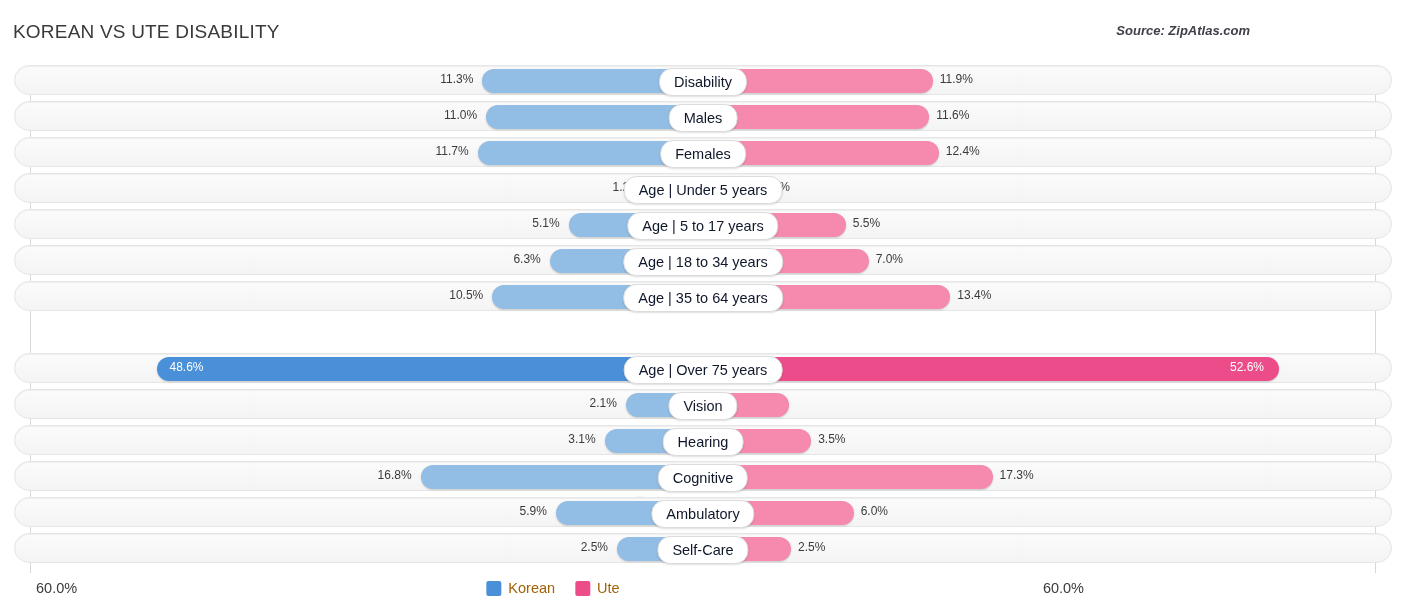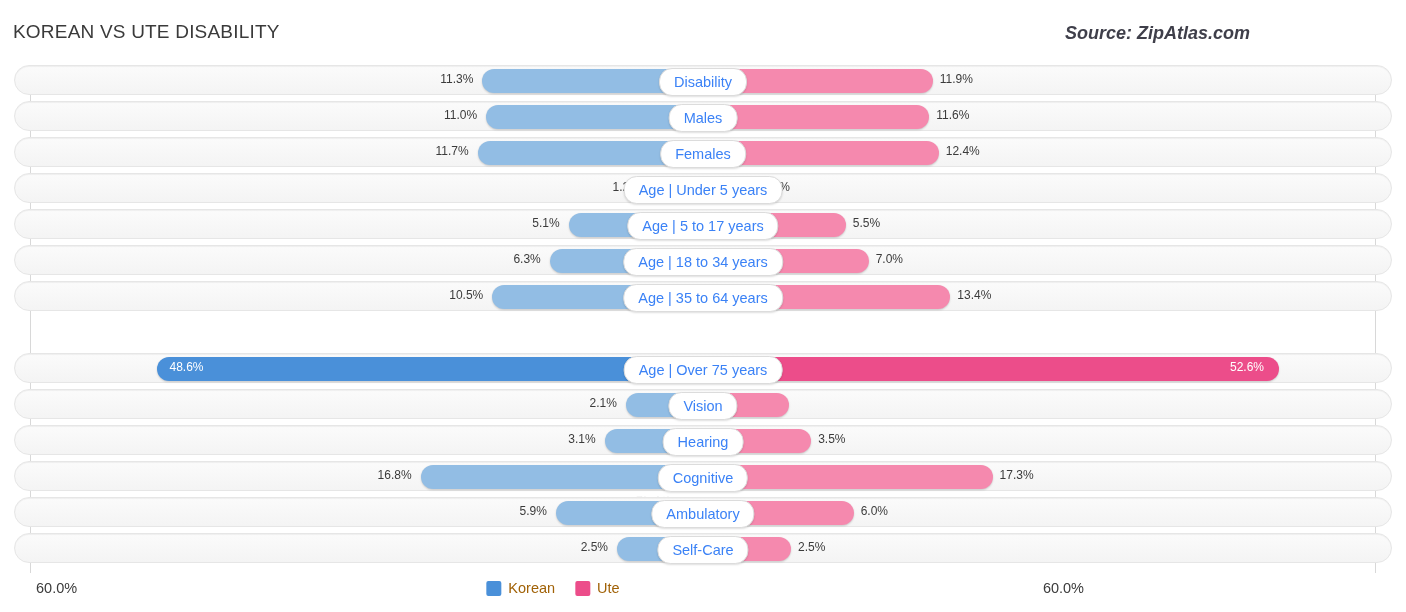--- a/index.html
+++ b/index.html
@@ -15,21 +15,21 @@
   .header{
     position:absolute;left:0;top:0;width:1264px;height:60px;
   }
   .title{
     position:absolute;left:13px;top:21px;
     font-size:19px;letter-spacing:.2px;color:#3a3a3a;
     white-space:nowrap;
   }
   .source{
     position:absolute;right:14px;top:23px;
-    font-size:18px;font-style:italic;font-weight:bold;color:#3f3f4a;
+    font-size:13px;font-style:italic;font-weight:bold;color:#3f3f4a;
     white-space:nowrap;
   }
   
   .chart{
     position:absolute;left:0;top:60px;width:1406px;height:512px;
   }
   .gridline{
     position:absolute;top:5px;width:1px;height:508px;background:#d8d8d8;
   }
   .gridline.left{left:30px;}
@@ -64,21 +64,21 @@
   }
   .val.inside{color:#ffffff;}
 
   .pill{
     position:absolute;top:2px;left:50%;transform:translateX(-50%);
     height:26px;line-height:26px;
     background:#ffffff;
     border:1px solid #dcdcdc;
     border-radius:13px;
     padding:0 14px;
-    font-size:14.5px;color:#3b82f6;white-space:nowrap;
+    font-size:14.5px;color:#0f172a;white-space:nowrap;
     box-shadow:0 1px 2px rgba(0,0,0,.13);
   }
   
   .footer{
     position:absolute;left:0;top:572px;width:1116px;height:40px;
   }
   .axis{
     position:absolute;top:8px;font-size:14.5px;color:#3b3b3b;white-space:nowrap;
   }
   .axis.l{left:36px;}

